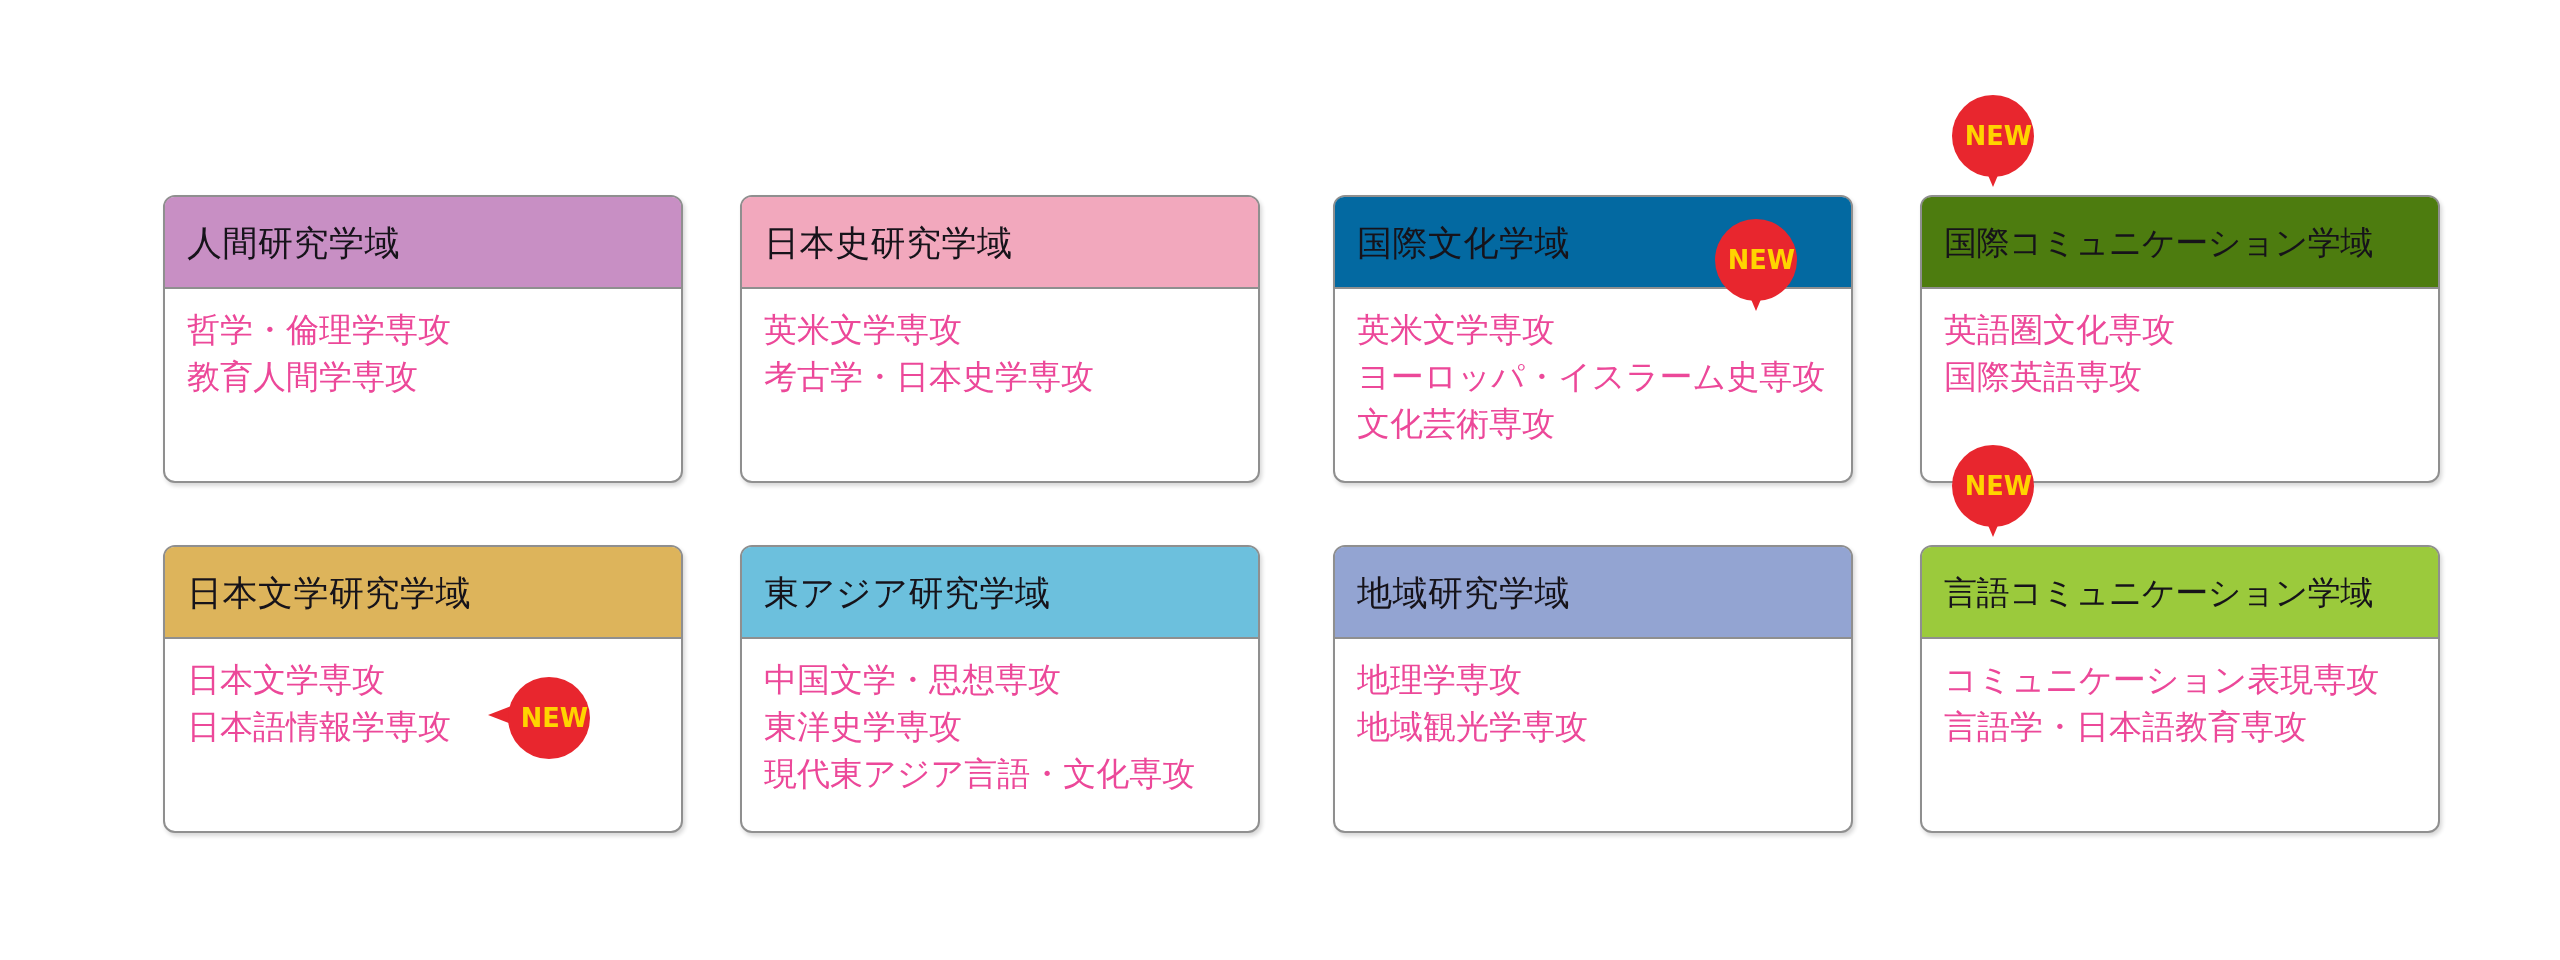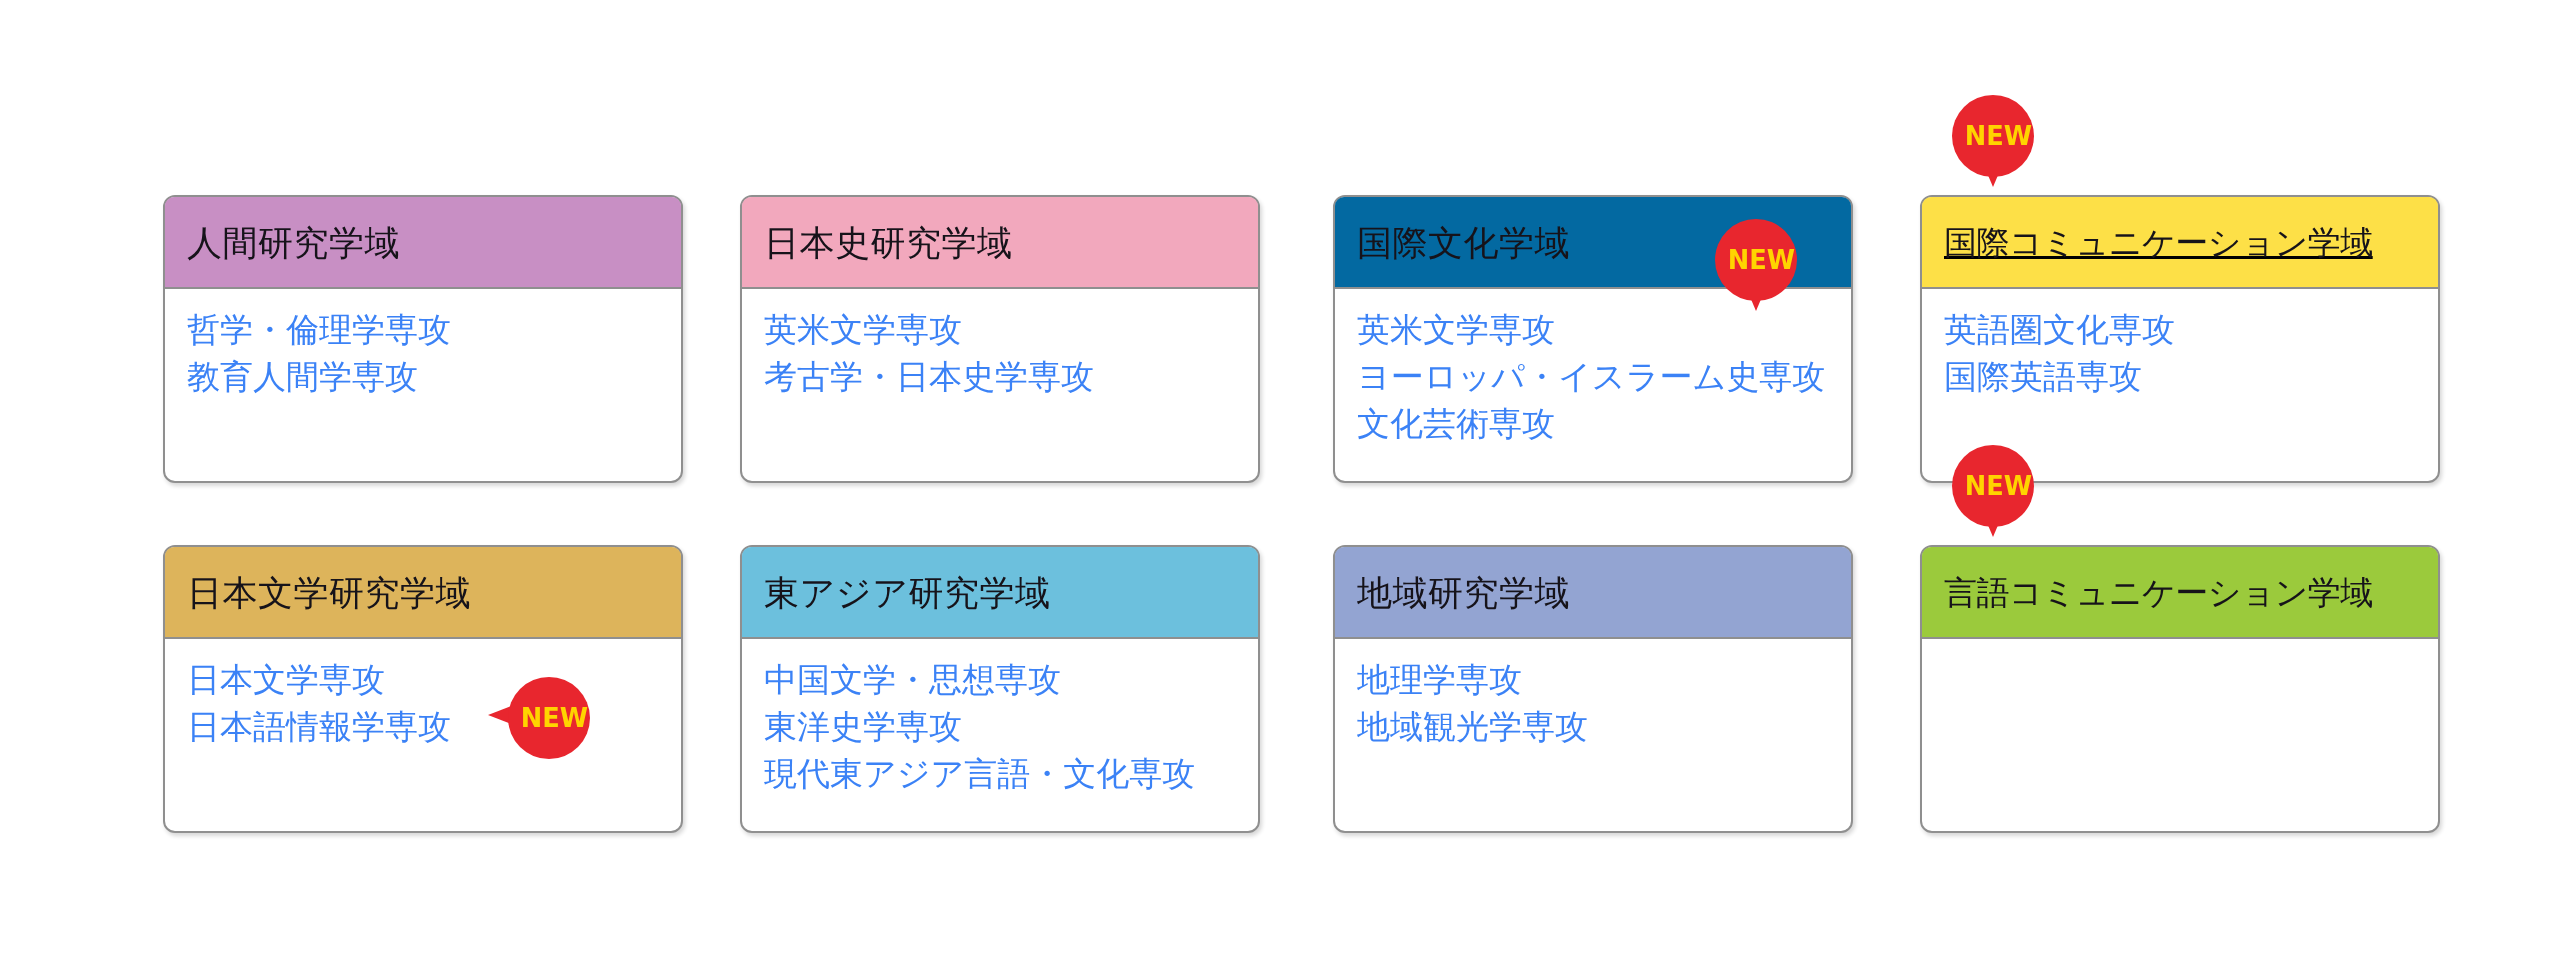--- a/index.html
+++ b/index.html
@@ -45,21 +45,21 @@
   .card-header.tight .card-header-title{font-size:33px;letter-spacing:-0.5px;padding-left:0;}
   .card-body{
     position:relative;
     padding:18px 20px 0 22px;
     box-sizing:border-box;
     height:210px;
   }
   .major{
     font-size:33px;
     line-height:1.42;
-    color:#3b82f6;
+    color:#ec4899;
     white-space:nowrap;
     position:relative;
   }
 
   
   .badge{
     position:absolute;
     width:82px;height:82px;
     z-index:40;
   }
@@ -133,21 +133,21 @@
     </div>
     <div class="badge down" style="left:380px;top:22px;">
       <div class="tail"></div>
       <div class="bubble">
           <span>NEW</span>
         </div>
     </div>
   </div>
 
   <div class="card" style="left:1920px;top:195px;">
-    <div class="card-header tight" style="background-color: #fde047; text-decoration: underline;">
+    <div class="card-header tight" style="background-color: #4d7c0f;">
       <div class="card-header-title">国際コミュニケーション学域</div>
     </div>
     <div class="card-body">
       <div class="major">英語圏文化専攻</div>
       <div class="major">国際英語専攻</div>
     </div>
     <div class="badge down" style="left:30px;top:-102px;">
       <div class="tail"></div>
       <div class="bubble">
           <span>NEW</span>
@@ -189,20 +189,24 @@
     <div class="card-body">
       <div class="major">地理学専攻</div>
       <div class="major">地域観光学専攻</div>
     </div>
   </div>
 
   <div class="card" style="left:1920px;top:545px;">
     <div class="card-header tight" style="background-color: rgb(155, 202, 60);">
       <div class="card-header-title">言語コミュニケーション学域</div>
     </div>
+    <div class="card-body">
+      <div class="major">コミュニケーション表現専攻</div>
+      <div class="major">言語学・日本語教育専攻</div>
+    </div>
     <div class="badge down" style="left:30px;top:-102px;">
       <div class="tail"></div>
       <div class="bubble">
           <span>NEW</span>
         </div>
     </div>
   </div>
 
 </div>
 

